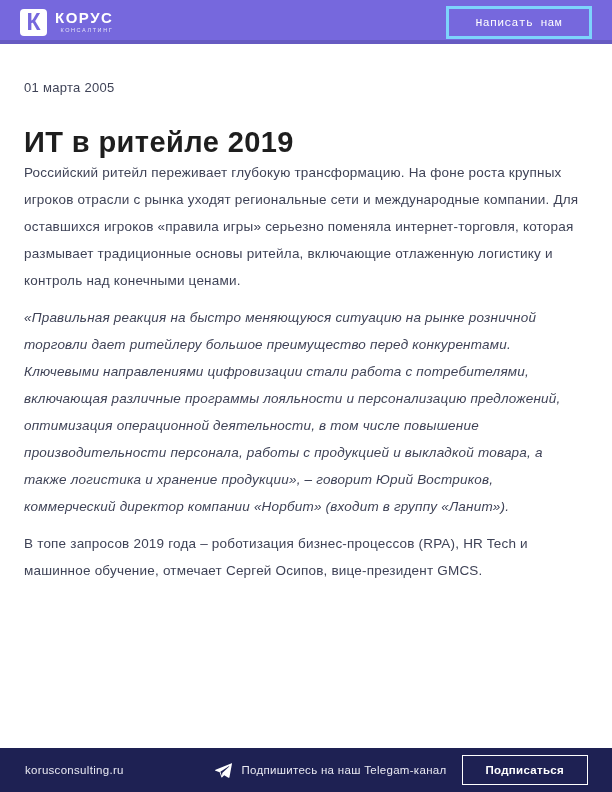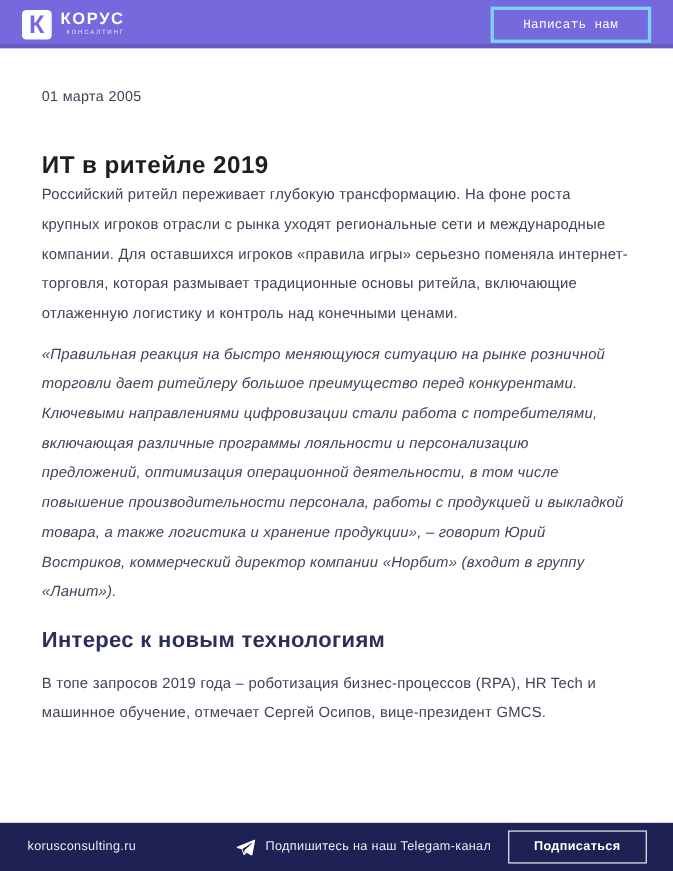--- a/index.html
+++ b/index.html
@@ -54,32 +54,32 @@
     font-family: Liberation Mono, monospace;
     font-size: 11.5px;
     letter-spacing: 0.3px;
     padding: 7px 27px;
     cursor: pointer;
   }
 
   
   .main {
     flex: 1 1 auto;
-    padding: 0 38px;
+    padding: 0 24px;
     box-sizing: border-box;
   }
   .date {
     margin-top: 36px;
     font-size: 13px;
     color: #3f4357;
     letter-spacing: 0.3px;
   }
   .article-title {
-    margin: 42px 0 0;
-    font-size: 22px;
+    margin: 31px 0 0;
+    font-size: 29px;
     font-weight: 700;
     color: #1e1e1e;
     letter-spacing: 0.4px;
   }
   .main p {
     font-size: 13.5px;
     line-height: 27px;
     color: #3f4357;
     letter-spacing: 0.2px;
     margin: 0 0 10px 0;
@@ -147,21 +147,20 @@
       </div>
     </div>
     <button class="header-cta">Написать нам</button>
   </div>
 
   <div class="main">
     <div class="date">01 марта 2005</div>
     <h1 class="article-title">ИТ в ритейле 2019</h1>
     <p>Российский ритейл переживает глубокую трансформацию. На фоне роста крупных игроков отрасли с рынка уходят региональные сети и международные компании. Для оставшихся игроков «правила игры» серьезно поменяла интернет-торговля, которая размывает традиционные основы ритейла, включающие отлаженную логистику и контроль над конечными ценами.</p>
     <p class="quote">«Правильная реакция на быстро меняющуюся ситуацию на рынке розничной торговли дает ритейлеру большое преимущество перед конкурентами. Ключевыми направлениями цифровизации стали работа с потребителями, включающая различные программы лояльности и персонализацию предложений, оптимизация операционной деятельности, в том числе повышение производительности персонала, работы с продукцией и выкладкой товара, а также логистика и хранение продукции», – говорит Юрий Востриков, коммерческий директор компании «Норбит» (входит в группу «Ланит»).</p>
-    <h2 class="section-heading">Интерес к новым технологиям</h2>
     <p>В топе запросов 2019 года – роботизация бизнес-процессов (RPA), HR Tech и машинное обучение, отмечает Сергей Осипов, вице-президент GMCS.</p>
   </div>
 
   <div class="footer">
     <a class="footer-site">korusconsulting.ru</a>
     <div class="telegram-link">
       <span style="display:flex;">
         <svg width="17" height="15" viewBox="0 0 24 21" aria-hidden="true">
           <path d="M23.5 0.3 L0.8 9.6 c-0.9 0.37 -0.85 1.1 -0.1 1.33 L6.6 12.8 L9 19.9 c0.25 0.7 0.75 0.75 1.2 0.3 L13 17.3 L18.9 20.6 c0.75 0.42 1.3 0.2 1.5 -0.65 L23.9 1.4 C24.2 0.35 23.9 -0.1 23.5 0.3 Z M7.6 12.3 L19.5 4.6 c0.55 -0.35 1.0 -0.15 0.6 0.25 L10.3 13.9 L9.9 18.2 Z" fill="#ffffff"></path>
         </svg>

